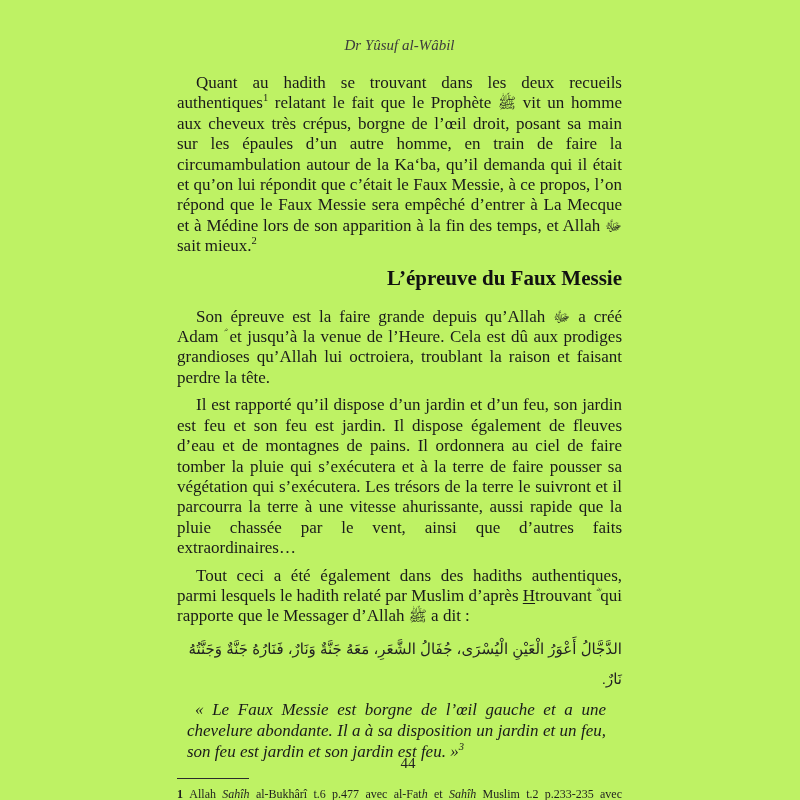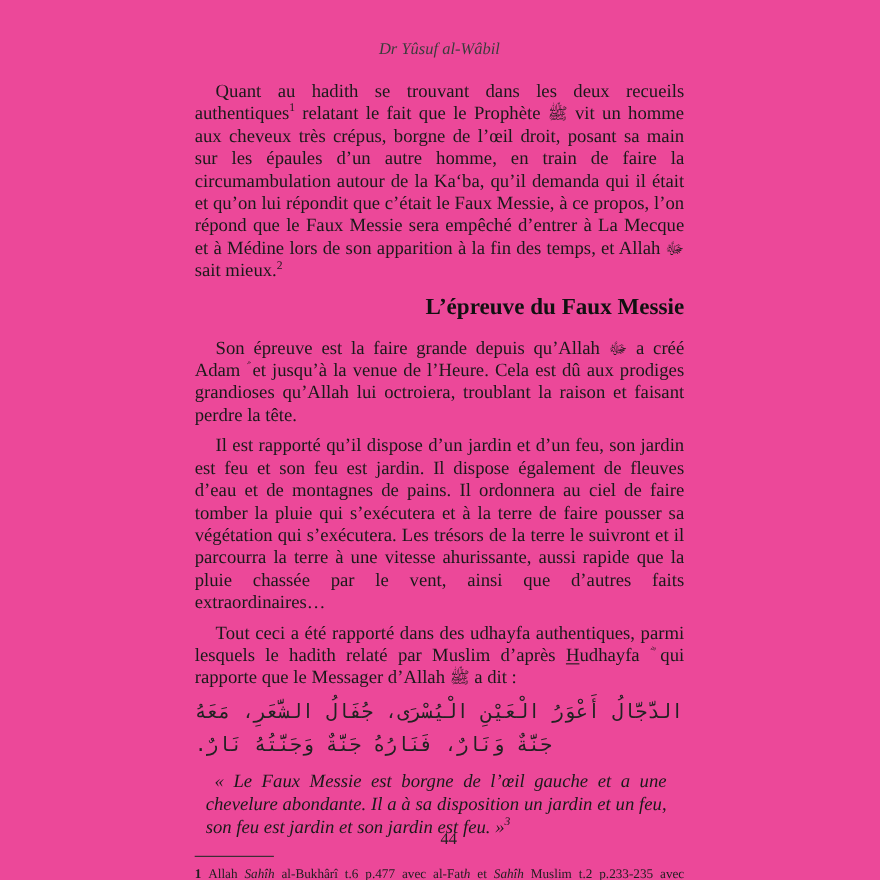--- a/index.html
+++ b/index.html
@@ -7,21 +7,21 @@
     width:800px;height:800px;overflow:hidden;
     font-family:"Liberation Serif","DejaVu Serif",serif;
     color:#1a1a1a;
     -webkit-font-smoothing:antialiased;
   }
   .page{
     position:relative;
     width:800px;height:800px;
     box-sizing:border-box;
     padding:36px 178px 0 177px;
-    background:#ec4899;
+    background:#bef264;
   }
   .running-header{
     text-align:center;
     font-style:italic;
     font-size:15px;
     line-height:18px;
     color:#3c3c3c;
     margin:0 0 19px 0;
   }
   p.body{
@@ -35,23 +35,23 @@
   h2.section-heading{
     font-size:21px;
     line-height:24px;
     font-weight:bold;
     text-align:right;
     margin:9px 0 17px 0;
     color:#111111;
   }
   .arabic{
     direction:rtl;
-    text-align:left;
-    font-family:Liberation Mono, monospace;
-    font-size:18px;
+    text-align:right;
+    font-family:Liberation Sans, sans-serif;
+    font-size:15px;
     line-height:30px;
     margin:0 0 5px 0;
     color:#222222;
   }
   .quote{
     font-style:italic;
     font-size:17px;
     line-height:21px;
     text-align:justify;
     text-indent:8px;
@@ -94,21 +94,21 @@
   <div class="running-header">Dr Yûsuf al-Wâbil</div>
 
   <p class="body last-before-heading"><span>Quant au hadith se trouvant dans les deux recueils authentiques</span><span class="sup">1</span><span> relatant le fait que le Prophète </span><span class="sym">ﷺ</span><span> vit un homme aux cheveux très crépus, borgne de l’œil droit, posant sa main sur les épaules d’un autre homme, en train de faire la circumambulation autour de la </span><span class="i">Ka‘ba</span><span>, qu’il demanda qui il était et qu’on lui répondit que c’était le Faux Messie, à ce propos, l’on répond que le Faux Messie sera empêché d’entrer à La Mecque et à Médine lors de son apparition à la fin des temps, et Allah </span><span class="sym">ﷻ</span><span> sait mieux.</span><span class="sup">2</span></p>
 
   <h2 class="section-heading">L’épreuve du Faux Messie</h2>
 
   <p class="body"><span>Son épreuve est la faire grande depuis qu’Allah </span><span class="sym">ﷻ</span><span> a créé Adam </span><span class="sym">ؑ</span><span> et jusqu’à la venue de l’Heure. Cela est dû aux prodiges grandioses qu’Allah lui octroiera, troublant la raison et faisant perdre la tête.</span></p>
 
   <p class="body"><span>Il est rapporté qu’il dispose d’un jardin et d’un feu, son jardin est feu et son feu est jardin. Il dispose également de fleuves d’eau et de montagnes de pains. Il ordonnera au ciel de faire tomber la pluie qui s’exécutera et à la terre de faire pousser sa végétation qui s’exécutera. Les trésors de la terre le suivront et il parcourra la terre à une vitesse ahurissante, aussi rapide que la pluie chassée par le vent, ainsi que d’autres faits extraordinaires…</span></p>
 
-  <p class="body"><span>Tout ceci a été rapporté dans des udhayfa authentiques, parmi lesquels le hadith relaté par Muslim d’après </span><span class="u">H</span><span>udhayfa </span><span class="sym">ؓ</span><span> qui rapporte que le Messager d’Allah </span><span class="sym">ﷺ</span><span> a dit :</span></p>
+  <p class="body"><span>Tout ceci a été également dans des hadiths authentiques, parmi lesquels le hadith relaté par Muslim d’après </span><span class="u">H</span><span>trouvant </span><span class="sym">ؓ</span><span> qui rapporte que le Messager d’Allah </span><span class="sym">ﷺ</span><span> a dit :</span></p>
 
   <div class="arabic">الدَّجَّالُ أَعْوَرُ الْعَيْنِ الْيُسْرَى، جُفَالُ الشَّعَرِ، مَعَهُ جَنَّةٌ وَنَارٌ، فَنَارُهُ جَنَّةٌ وَجَنَّتُهُ نَارٌ.</div>
 
   <div class="quote"><span class="i">« Le Faux Messie est borgne de l’œil gauche et a une chevelure abondante. Il a à sa disposition un jardin et un feu, son feu est jardin et son jardin est feu. »</span><span class="sup i">3</span></div>
 
   <hr class="footnote-rule">
 
   <div class="footnotes">
     <p><span class="b">1 </span><span>Allah </span><span class="iu">Sahîh</span><span class="i"> al-Bukhârî</span><span> t.6 p.477 avec </span><span class="i">al-Fat</span><span class="iu">h</span><span> et </span><span class="iu">Sahîh</span><span class="i"> Muslim</span><span> t.2 p.233-235 avec l’explication d’al-Nawawî.</span></p>
 

